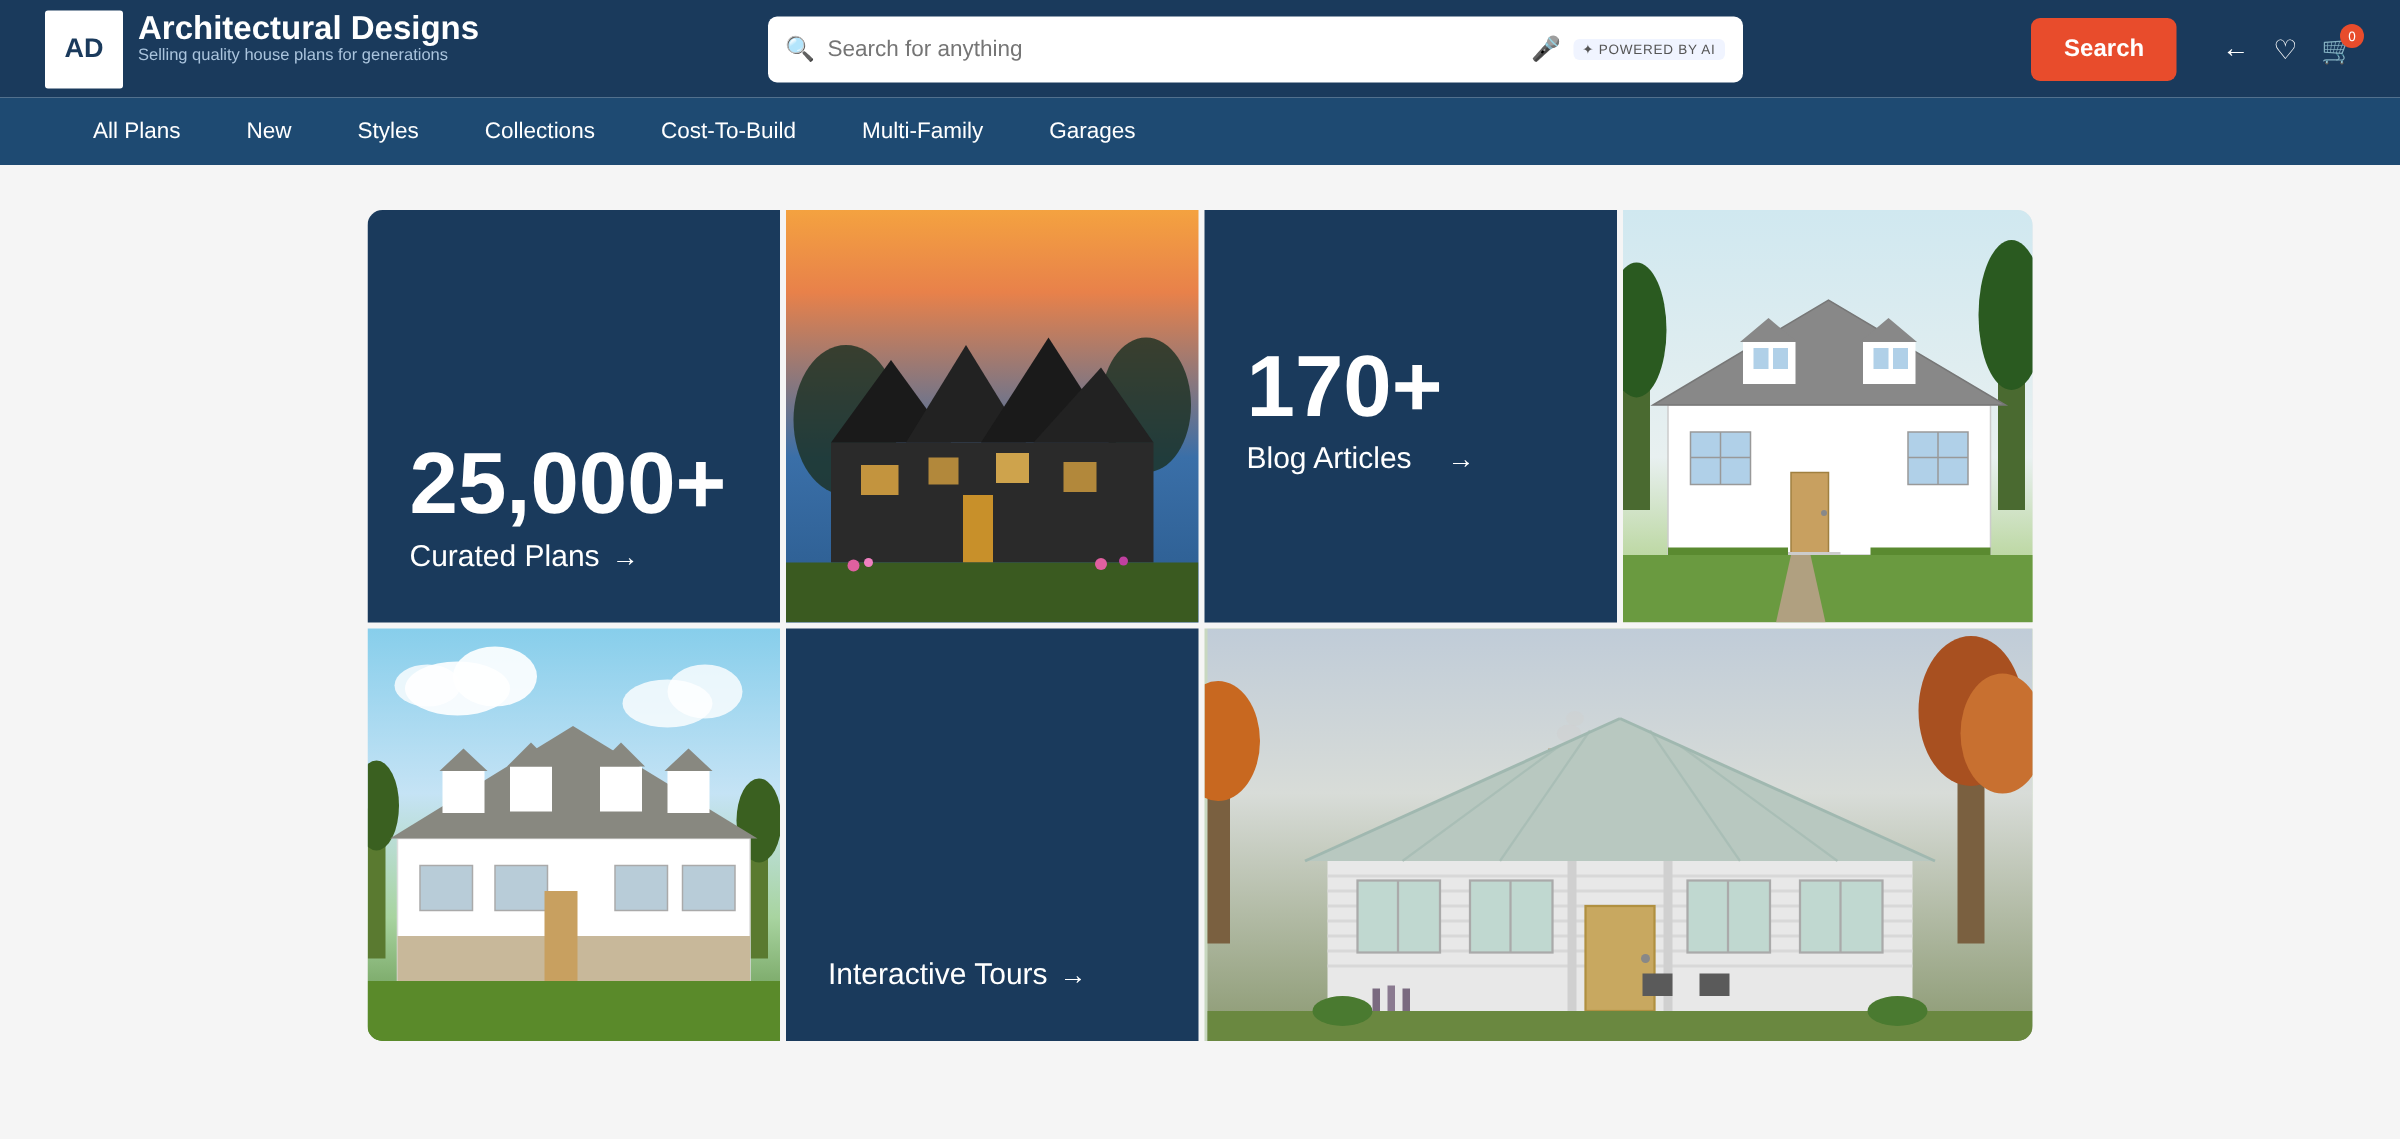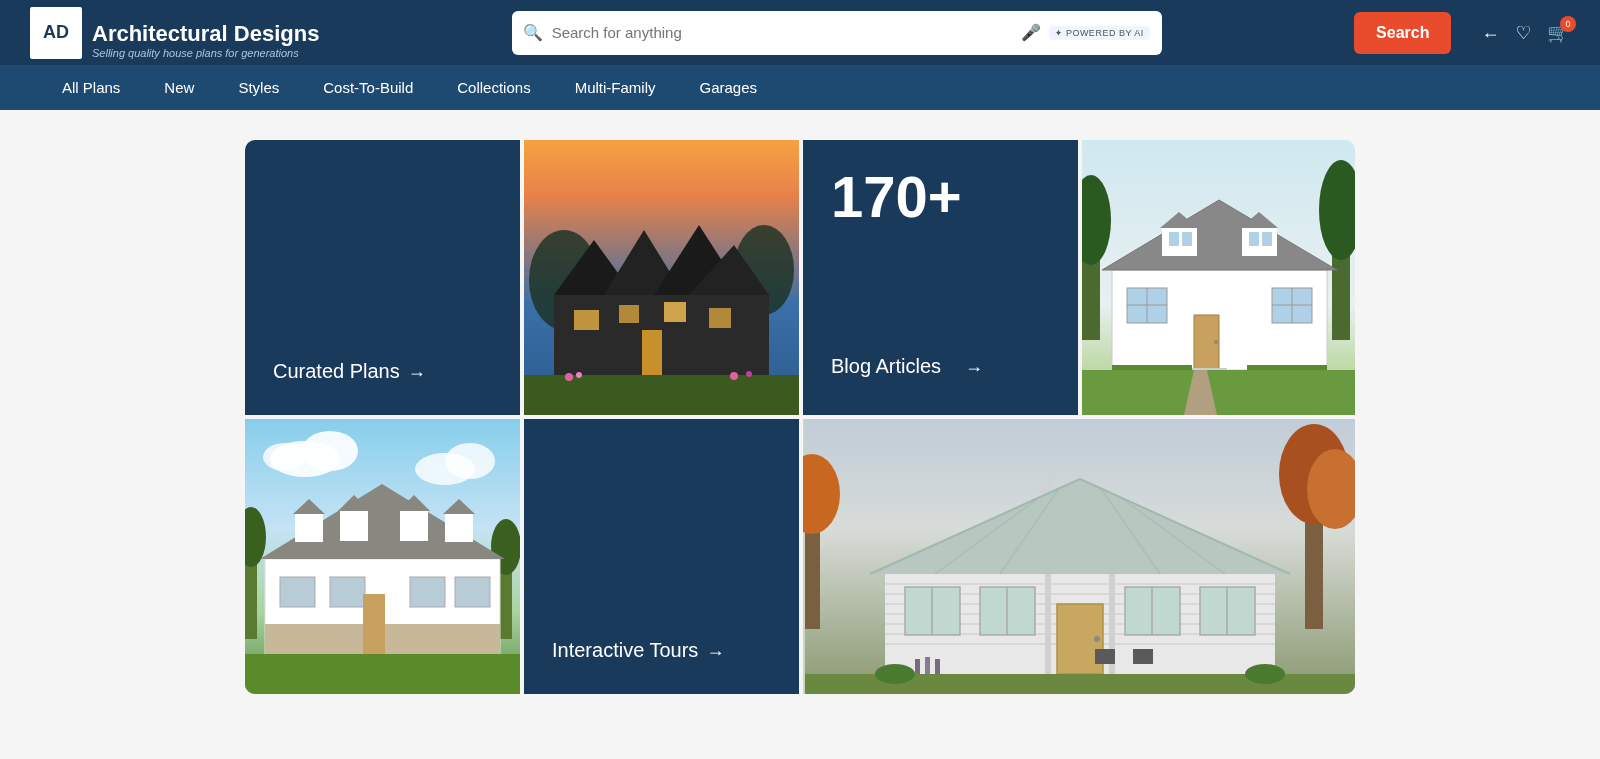--- a/index.html
+++ b/index.html
@@ -9,21 +9,21 @@
     .header {
       background: #1a3a5c;
       display: flex;
       align-items: center;
       padding: 0 30px;
       height: 65px;
       gap: 20px;
     }
     .logo-area {
       display: flex;
-      align-items: flex-end;
+      align-items: flex-start;
       gap: 10px;
       flex-shrink: 0;
     }
     .logo-box {
       background: white;
       width: 52px;
       height: 52px;
       display: flex;
       align-items: center;
       justify-content: center;
@@ -36,21 +36,20 @@
     }
     .logo-text h1 {
       color: white;
       font-size: 22px;
       font-weight: 700;
       line-height: 1.1;
     }
     .logo-text p {
       color: #aac4dd;
       font-size: 11px;
-      font-style: italic;
     }
     .search-bar {
       flex: 1;
       max-width: 650px;
       margin: 0 auto;
       display: flex;
       align-items: center;
       background: white;
       border-radius: 6px;
       padding: 0 12px;
@@ -195,21 +194,21 @@
       position: relative;
     }
 
     
     .cell-blog {
       grid-column: 3;
       grid-row: 1;
       background: #1a3a5c;
       display: flex;
       flex-direction: column;
-      justify-content: space-between;
+      justify-content: center;
       padding: 28px 28px 37px;
       cursor: pointer;
     }
     .cell-blog .stat {
       font-size: 58px;
       font-weight: 700;
       color: white;
       line-height: 1;
     }
     .cell-blog .label {
@@ -327,31 +326,32 @@
       <span class="cart-badge">0</span>
     </span>
   </div>
 </header>
 
 <nav class="nav">
   <div class="nav-items">
     <div class="nav-item">All Plans</div>
     <div class="nav-item">New</div>
     <div class="nav-item">Styles</div>
+    <div class="nav-item">Collections</div>
     <div class="nav-item">Cost-To-Build</div>
-    <div class="nav-item">Collections</div>
     <div class="nav-item">Multi-Family</div>
     <div class="nav-item">Garages</div>
   </div>
 </nav>
 
 <main class="main">
   <div class="grid-container">
 
     <div class="cell-curated">
+      <div class="stat">25,000+</div>
       <div class="label">
         <span>Curated Plans</span>
         <span class="arrow">→</span>
       </div>
     </div>
 
     <div class="cell-img1 sky-sunset">
       <svg viewBox="0 0 275 275" class="house-svg" xmlns="http://www.w3.org/2000/svg">
 
         <ellipse cx="40" cy="140" rx="35" ry="50" fill="#1a3020" opacity="0.8"></ellipse>

